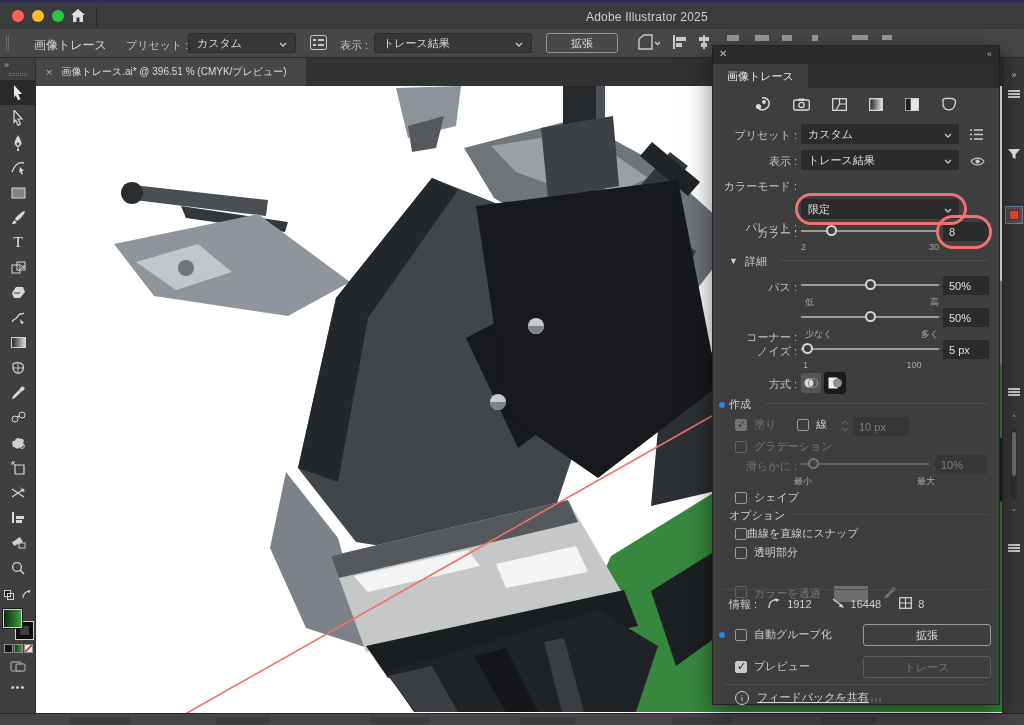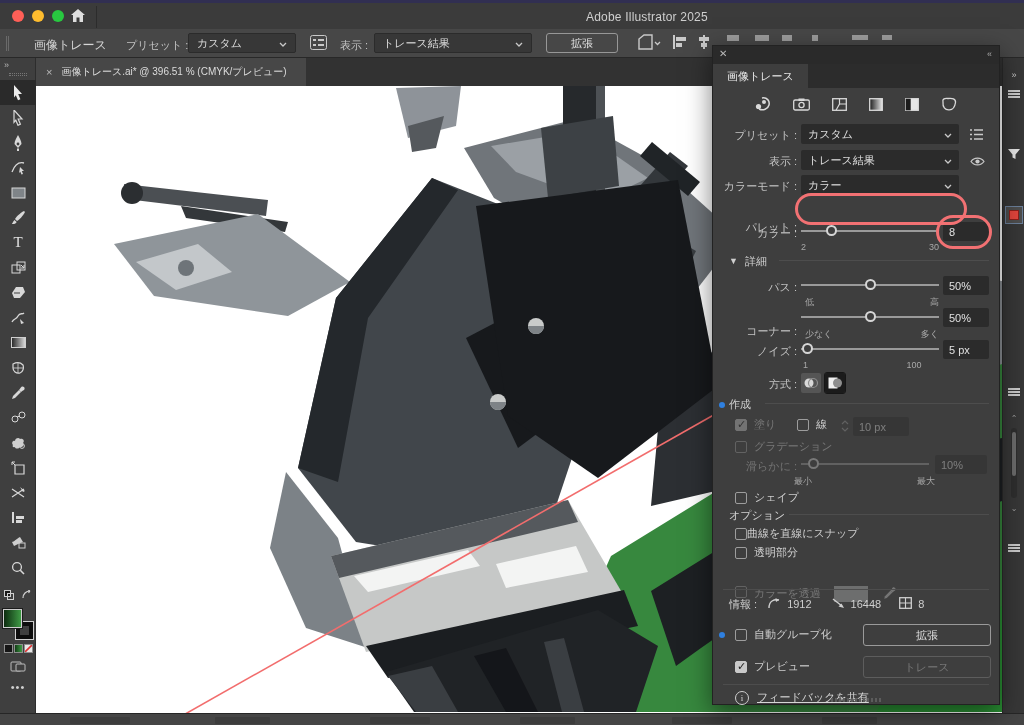--- a/index.html
+++ b/index.html
@@ -494,28 +494,28 @@
       <span class="chev"><svg width="8" height="5" viewBox="0 0 8 5">
             <polyline points="1,1 4,4 7,1" fill="none" stroke="#c9c9c9" stroke-width="1.3"></polyline>
           </svg></span>
     </div>
     <span class="abs" style="left:257px;top:107px"><svg width="15" height="11" viewBox="0 0 15 11">
           <path d="M1 5.5 C4 1 11 1 14 5.5 C11 10 4 10 1 5.5 Z" fill="none" stroke="#c9c9c9" stroke-width="1.2"></path>
           <circle cx="7.5" cy="5.5" r="2.1" fill="#c9c9c9"></circle>
         </svg></span>
 
     <div class="p-label abs" style="top:133px">カラーモード :</div>
-    <div class="p-field abs" style="top:129px">
-      <span>カラー</span>
+
+    <div class="p-label abs" style="top:174px">パレット :</div>
+    <div class="p-field abs" style="top:153px">
+      <span>限定</span>
       <span class="chev"><svg width="8" height="5" viewBox="0 0 8 5">
             <polyline points="1,1 4,4 7,1" fill="none" stroke="#c9c9c9" stroke-width="1.3"></polyline>
           </svg></span>
     </div>
-
-    <div class="p-label abs" style="top:174px">パレット :</div>
     <div class="ann abs" style="left:82px;top:147px;width:172px;height:32px"></div>
 
     <div class="p-label abs" style="top:180px">カラー :</div>
     <div class="slider abs" style="top:176px">
       <div class="line"></div>
         <div class="thumb" style="left: calc(22% - 5px);"></div>
     </div>
     <span class="sub abs" style="left:88px;top:196px">2</span>
     <span class="sub abs" style="left:206px;top:196px;width:20px;text-align:right">30</span>
     <div class="p-value abs" style="left:230px;top:176px">8</div>
@@ -527,21 +527,21 @@
 
     <div class="p-label abs" style="top:234px">パス :</div>
     <div class="slider abs" style="top:230px">
       <div class="line"></div>
         <div class="thumb" style="left: calc(50% - 5px);"></div>
     </div>
     <span class="sub abs" style="left:92px;top:250px">低</span>
     <span class="sub abs" style="left:200px;top:250px;width:26px;text-align:right">高</span>
     <div class="p-value abs" style="left:230px;top:230px">50%</div>
 
-    <div class="p-label abs" style="top:278px">コーナー :</div>
+    <div class="p-label abs" style="top:284px">コーナー :</div>
     <div class="slider abs" style="top:262px">
       <div class="line"></div>
         <div class="thumb" style="left: calc(50% - 5px);"></div>
     </div>
     <span class="sub abs" style="left:92px;top:282px">少なく</span>
     <span class="sub abs" style="left:190px;top:282px;width:36px;text-align:right">多く</span>
     <div class="p-value abs" style="left:230px;top:262px">50%</div>
 
     <div class="p-label abs" style="top:298px">ノイズ :</div>
     <div class="slider abs" style="top:294px">

